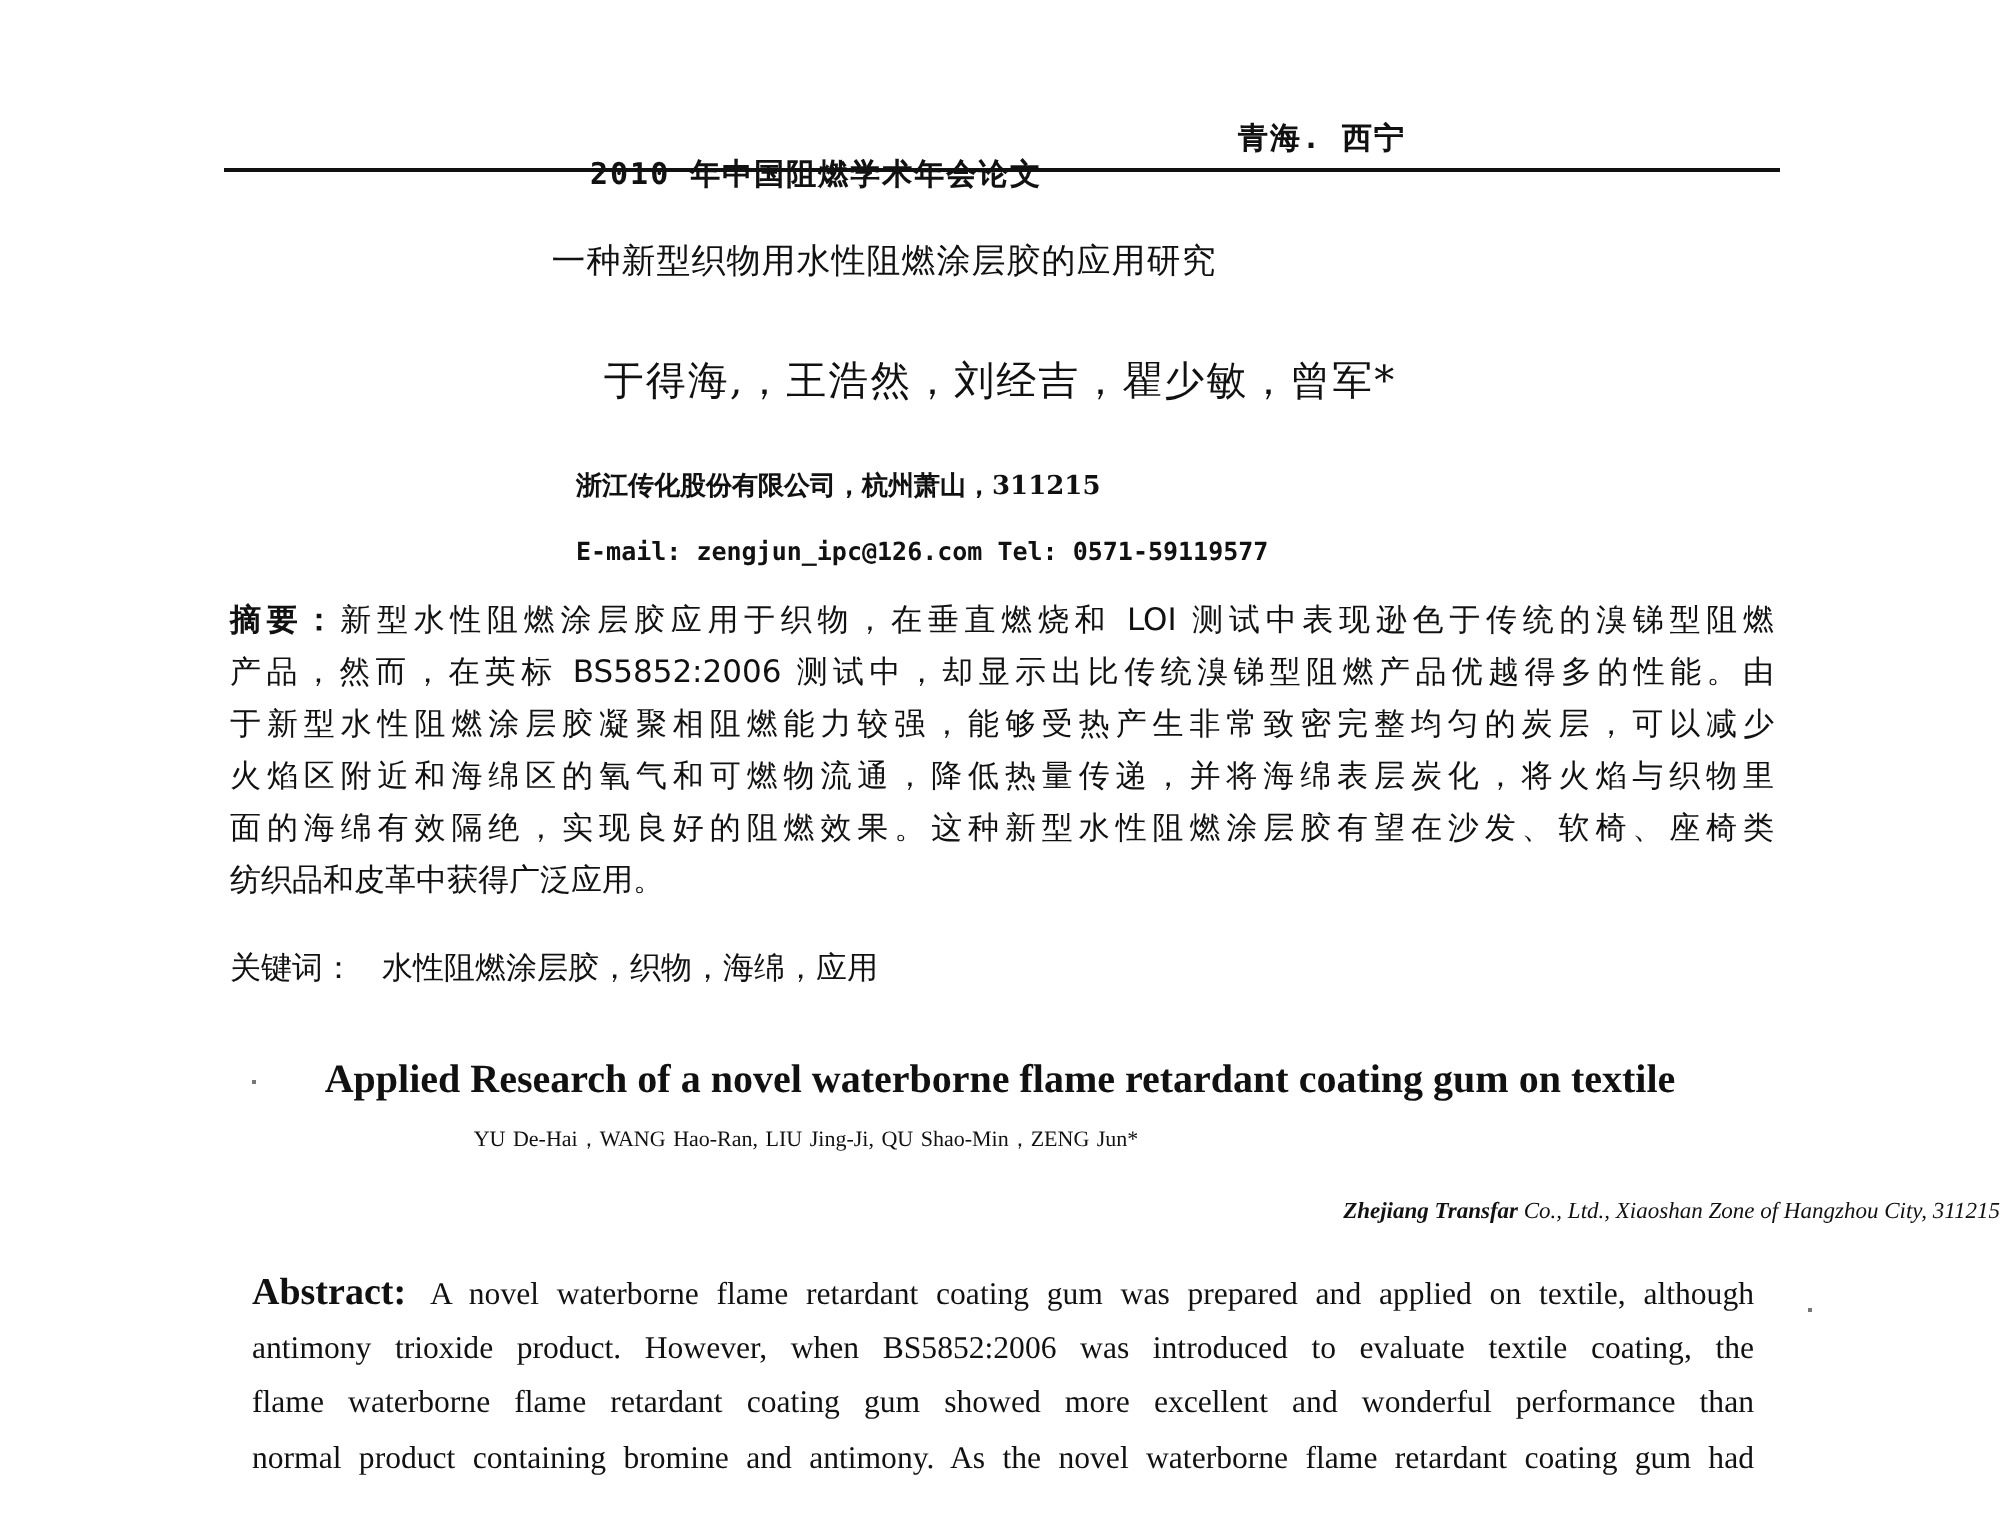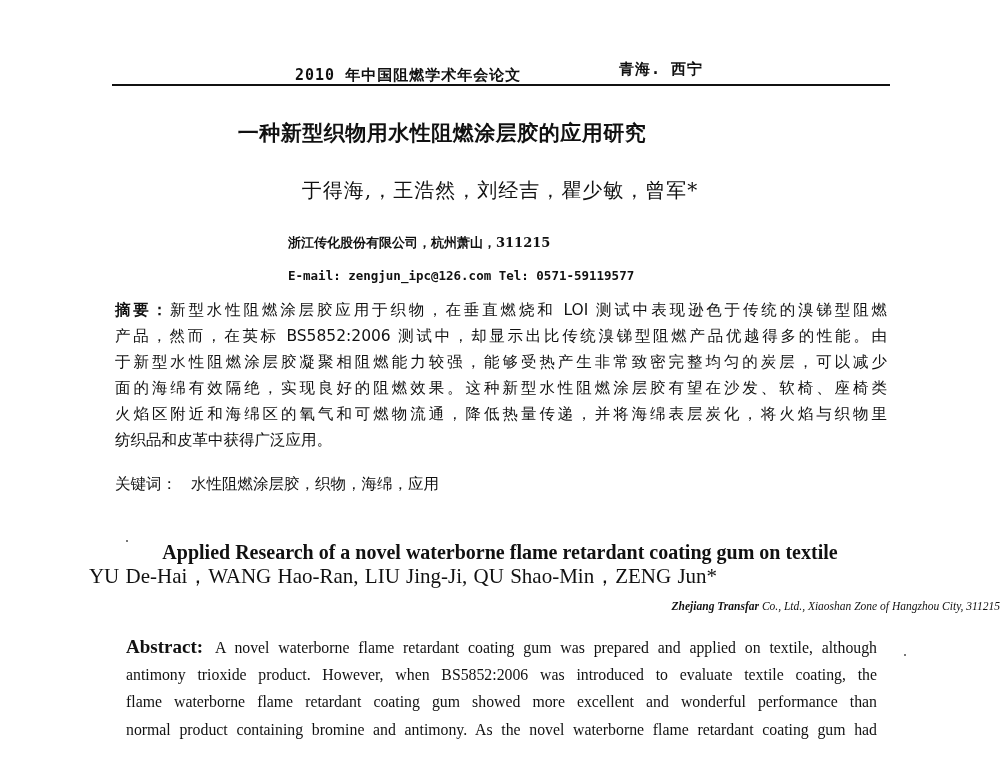--- a/index.html
+++ b/index.html
@@ -25,21 +25,21 @@
       position: absolute;
       left: 112px;
       top: 58px;
       width: 778px;
       height: 26px;
       border-bottom: 2px solid #111;
     }
     .running-header .left {
       position: absolute;
       left: 183px;
-      top: 8px;
+      top: 20px;
       font-family: "DejaVu Sans Mono", "Liberation Mono", monospace;
       font-size: 15px;
       letter-spacing: 1px;
       font-weight: bold;
       text-align: right;
     }
     .running-header .right {
       position: absolute;
       left: 507px;
       top: 2px;
@@ -49,22 +49,22 @@
       font-weight: bold;
       text-align: center;
     }
     .cn-title {
       position: absolute;
       left: 0;
       width: 884px;
       top: 119px;
       text-align: center;
       font-family: "DejaVu Sans", "Liberation Sans", sans-serif;
-      font-size: 21px;
-      font-weight: bold;
+      font-size: 17px;
+      font-weight: normal;
       letter-spacing: 0.5px;
     }
     .cn-authors {
       position: absolute;
       left: 0;
       width: 1000px;
       top: 177px;
       text-align: center;
       font-family: "DejaVu Serif", "Liberation Serif", serif;
       font-size: 20px;
@@ -113,34 +113,34 @@
     .dot-mark {
       position: absolute;
       width: 2px;
       height: 2px;
       background: #777;
     }
     .en-title {
       position: absolute;
       left: 0;
       width: 1000px;
-      top: 541px;
+      top: 529px;
       text-align: center;
       font-family: "Liberation Serif", "DejaVu Serif", serif;
       font-size: 20px;
       font-weight: bold;
     }
     .en-authors {
       position: absolute;
       left: 0;
       width: 806px;
       top: 562px;
       text-align: center;
       font-family: "Liberation Serif", "DejaVu Serif", serif;
-      font-size: 21px;
+      font-size: 11px;
       word-spacing: 1px;
     }
     .en-affil {
       position: absolute;
       left: 0;
       width: 1000px;
       top: 600px;
       text-align: right;
       font-family: "Liberation Serif", "DejaVu Serif", serif;
       font-size: 11.5px;
@@ -197,22 +197,22 @@
   <div class="cn-authors">于得海,，王浩然，刘经吉，瞿少敏，曾军*</div>
 
   <div class="cn-affil">浙江传化股份有限公司，杭州萧山，311215</div>
 
   <div class="cn-contact">E-mail: zengjun_ipc@126.com Tel: 0571-59119577</div>
 
   <div class="cn-abstract">
     <span class="line"><span class="label">摘要：</span><span>新型水性阻燃涂层胶应用于织物，在垂直燃烧和 LOI 测试中表现逊色于传统的溴锑型阻燃</span></span>
     <span class="line">产品，然而，在英标 BS5852:2006 测试中，却显示出比传统溴锑型阻燃产品优越得多的性能。由</span>
     <span class="line">于新型水性阻燃涂层胶凝聚相阻燃能力较强，能够受热产生非常致密完整均匀的炭层，可以减少</span>
+    <span class="line">火焰区附近和海绵区的氧气和可燃物流通，降低热量传递，并将海绵表层炭化，将火焰与织物里</span>
     <span class="line">面的海绵有效隔绝，实现良好的阻燃效果。这种新型水性阻燃涂层胶有望在沙发、软椅、座椅类</span>
-    <span class="line">火焰区附近和海绵区的氧气和可燃物流通，降低热量传递，并将海绵表层炭化，将火焰与织物里</span>
     <span class="line last">纺织品和皮革中获得广泛应用。</span>
   </div>
 
   <div class="cn-keywords">
     <span class="label">关键词：</span><span>水性阻燃涂层胶，织物，海绵，应用</span>
   </div>
 
   <div class="dot-mark" style="left:126px; top:540px;"></div>
   <div class="dot-mark" style="left:904px; top:654px;"></div>
 

